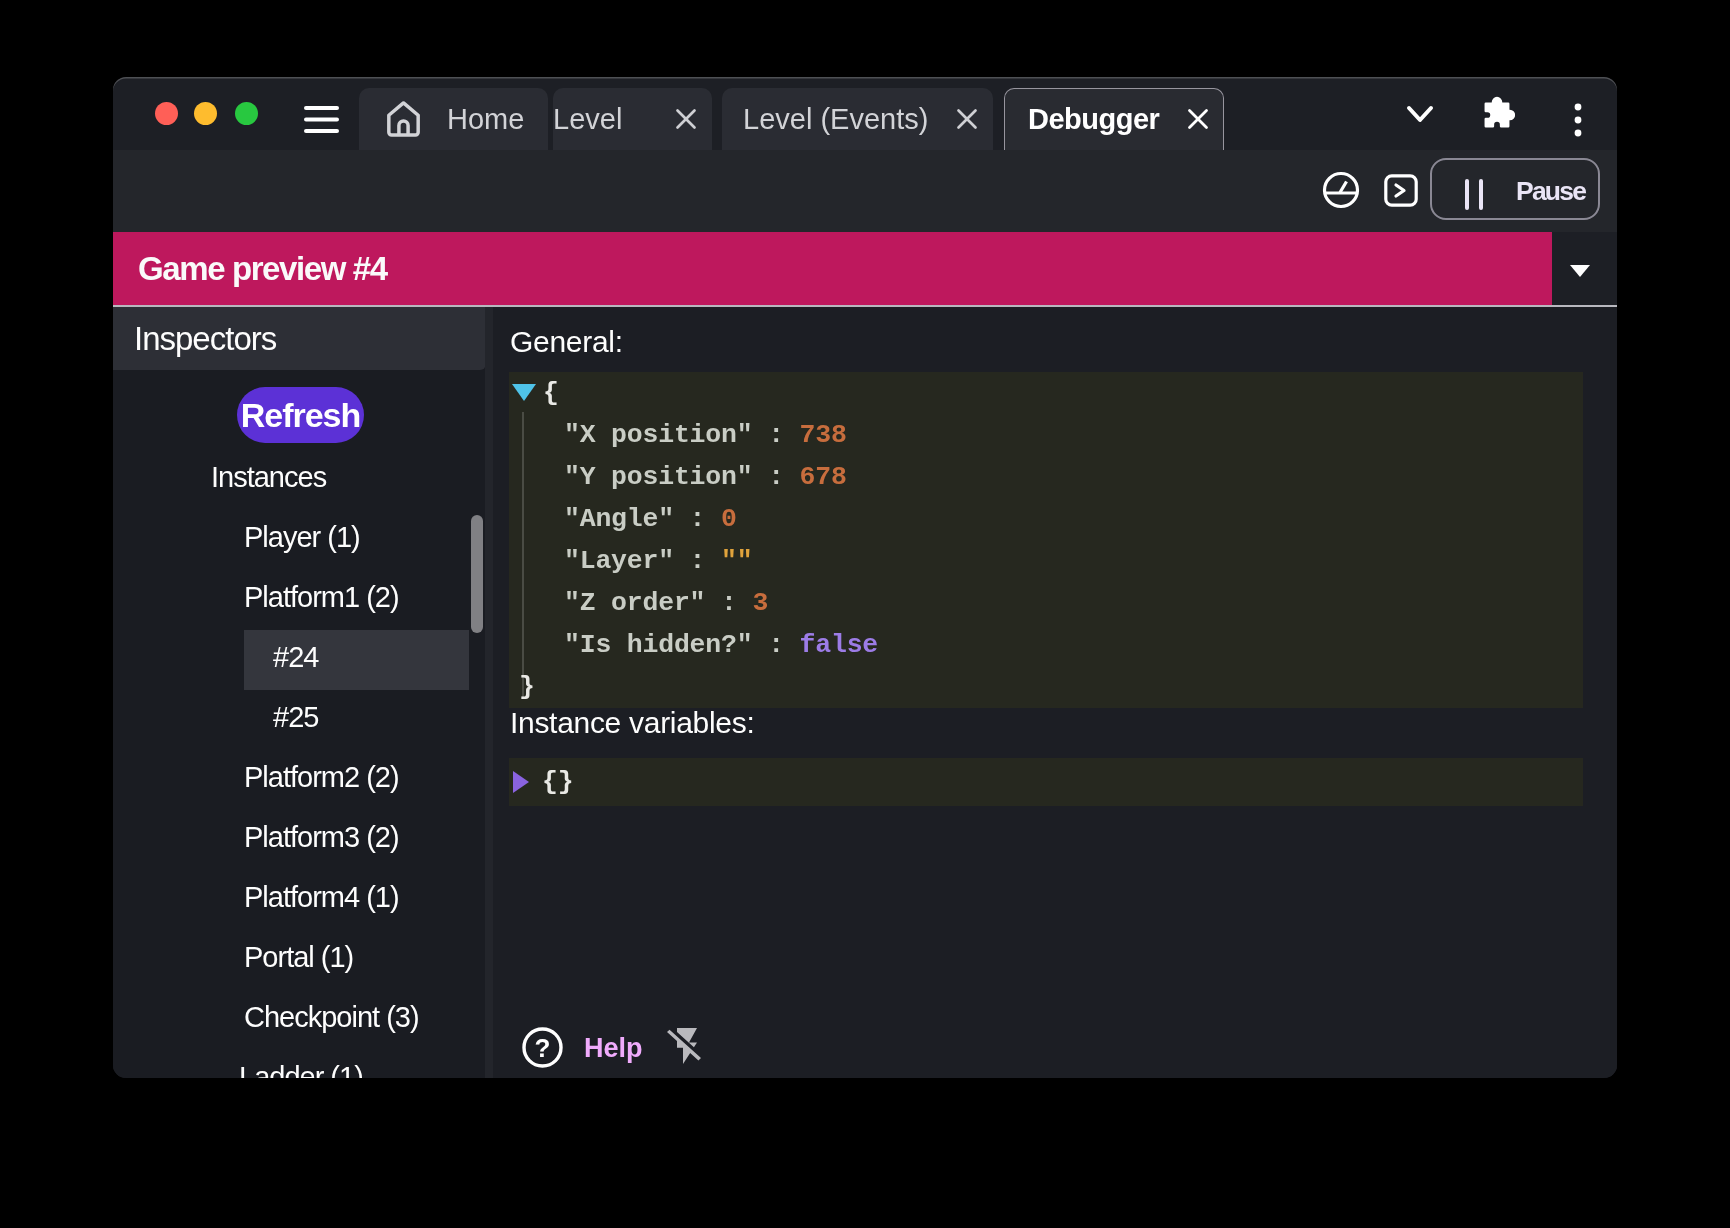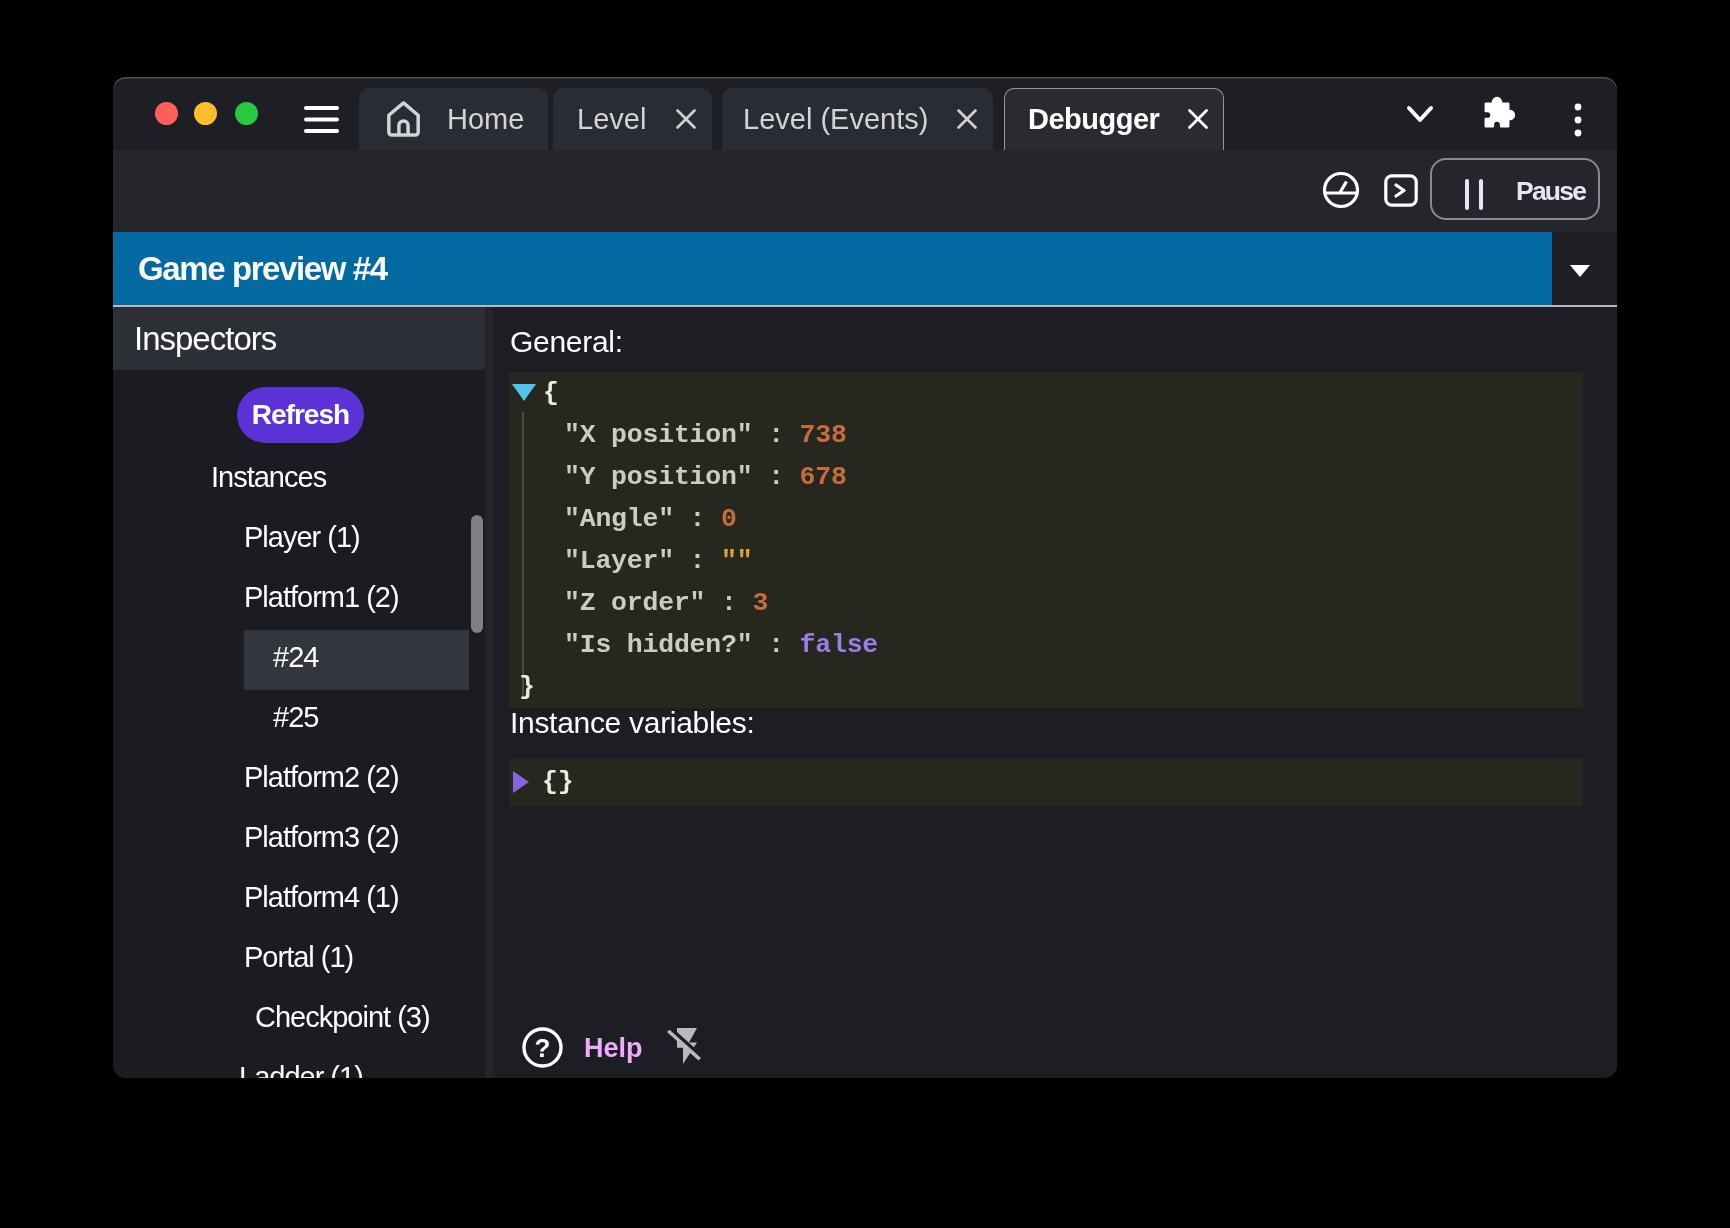--- a/index.html
+++ b/index.html
@@ -14,21 +14,21 @@
   
   .light { position:absolute; top:25px; width:23px; height:23px; border-radius:50%; }
   .tab {
     position:absolute; top:11px; height:62px; border-radius:10px 10px 0 0;
     background:#2a2c33; color:#d2d3d7; font-size:29px;
     display:flex; align-items:center;
   }
   
   #toolbar { position:absolute; left:0; top:73px; width:1504px; height:82px; background:#24262b; }
   
-  #previewrow { position:absolute; left:0; top:155px; width:1439px; height:73px; background:#0369a1; }
+  #previewrow { position:absolute; left:0; top:155px; width:1439px; height:73px; background:#be185d; }
   #divider { position:absolute; left:0; top:228px; width:1504px; height:2px; background:#b8b8bf; }
   
   #content { position:absolute; left:0; top:230px; width:1504px; height:942px; }
   #leftpanel { position:absolute; left:0; top:0; width:372px; height:771px; background:#1a1c22; color:#fff; }
   #vsplit { position:absolute; left:372px; top:0; width:8px; height:771px; background:#23252b; }
   #rightpanel { position:absolute; left:380px; top:0; width:1124px; height:771px; background:#1c1e24; color:#fff; }
   .code {
     position:absolute; left:16px; width:1074px; background:#26281f;
     font-family:"Liberation Mono", monospace; font-size:26.5px; font-weight:700; letter-spacing:-0.2px;
     color:#c9cdc5;
@@ -57,21 +57,21 @@
   </svg>
 
   <div class="tab" style="left:246px; width:189px;">
     <svg class="abs" style="left:28px; top:13px;" width="33" height="36" viewBox="3 3 18 18.5" fill="none" stroke="#d2d3d7" stroke-width="1.9" stroke-linejoin="round">
       <path d="M4 10.2 12 3.5 20 10.2 V19.5 a1.5 1.5 0 0 1 -1.5 1.5 H5.5 A1.5 1.5 0 0 1 4 19.5 Z"></path>
       <path d="M9.5 21 v-5.2 a2.5 2.5 0 0 1 5 0 V21"></path>
     </svg>
     <span style="margin-left:88px;">Home</span>
   </div>
   <div class="tab" style="left:440px; width:159px;">
-    <span style="margin-left:24px;">Level</span>
+    <span style="">Level</span>
     <svg class="abs" style="left:122px; top:20px;" width="22" height="22" viewBox="0 0 22 22" stroke="#cfd0d4" stroke-width="2.7" stroke-linecap="round">
       <line x1="2.5" y1="2.5" x2="19.5" y2="19.5"></line>
         <line x1="19.5" y1="2.5" x2="2.5" y2="19.5"></line>
     </svg>
   </div>
   <div class="tab" style="left:609px; width:271px;">
     <span style="margin-left:21px;">Level (Events)</span>
     <svg class="abs" style="left:234px; top:20px;" width="22" height="22" viewBox="0 0 22 22" stroke="#cfd0d4" stroke-width="2.7" stroke-linecap="round">
       <line x1="2.5" y1="2.5" x2="19.5" y2="19.5"></line>
         <line x1="19.5" y1="2.5" x2="2.5" y2="19.5"></line>
@@ -118,32 +118,32 @@
     <div class="abs" style="left:25px; top:0; height:73px; line-height:73px; color:#fafafa; font-size:33px; font-weight:600; letter-spacing:-1.4px;">Game preview #4</div>
     <div class="abs" style="left:1457px; top:33px; width:0; height:0; border-left:10.5px solid transparent; border-right:10.5px solid transparent; border-top:12px solid #ffffff;"></div>
   </div>
   <div id="divider"></div>
 
   <div id="content">
     <div id="leftpanel">
       <div class="abs" style="left:0; top:0; width:373px; height:63px; background:#2d2f36; border-radius:0 0 6px 0;">
         <div class="abs" style="left:21px; top:0; height:63px; line-height:63px; font-size:33px; letter-spacing:-1px; color:#fdfdfd;">Inspectors</div>
       </div>
-      <div class="abs" style="left:124px; top:80px; width:127px; height:56px; background:#5c31d6; border-radius:28px; text-align:center; line-height:56px; color:#fff; font-size:28px; font-weight:700; letter-spacing:-1px;">Refresh</div>
+      <div class="abs" style="left:124px; top:80px; width:127px; height:56px; background:#5c31d6; border-radius:28px; text-align:center; line-height:56px; color:#fff; font-size:34px; font-weight:700; letter-spacing:-1px;">Refresh</div>
       <div class="row" style="left:98px; top:153.5px;">Instances</div>
       <div class="row" style="left:131px; top:213.5px;">Player (1)</div>
       <div class="row" style="left:131px; top:273.5px;">Platform1 (2)</div>
       <div class="abs" style="left:131px; top:322.5px; width:225px; height:60px; background:#34363d;"></div>
       <div class="row" style="left:160px; top:333.5px;">#24</div>
       <div class="row" style="left:160px; top:393.5px;">#25</div>
       <div class="row" style="left:131px; top:453.5px;">Platform2 (2)</div>
       <div class="row" style="left:131px; top:513.5px;">Platform3 (2)</div>
       <div class="row" style="left:131px; top:573.5px;">Platform4 (1)</div>
       <div class="row" style="left:131px; top:633.5px;">Portal (1)</div>
-      <div class="row" style="left:142px; top:693.5px;">Checkpoint (3)</div>
+      <div class="row" style="left:131px; top:693.5px;">Checkpoint (3)</div>
       <div class="row" style="left:126px; top:753.5px;text-align:right;">Ladder (1)</div>
       <div class="abs" style="left:358px; top:208px; width:12px; height:118px; background:#808084; border-radius:6px;"></div>
     </div>
     <div id="vsplit"></div>
     <div id="rightpanel">
       <div class="abs" style="left:17px; top:18px; font-size:30px; font-weight:500; letter-spacing:-0.3px; color:#fdfdfd;">General:</div>
       <div class="code" style="top:65px; height:336px;">
         <div class="abs" style="left:3px; top:12px; width:0; height:0; border-left:12.5px solid transparent; border-right:12.5px solid transparent; border-top:17px solid #4fc3e8;"></div>
         <div class="abs" style="left:13px; top:40px; width:2px; height:286px; background:#4a4c44;"></div>
         <div style="position:absolute; left:34px; top:0;" class="cline"><span class="brace">{</span></div>

